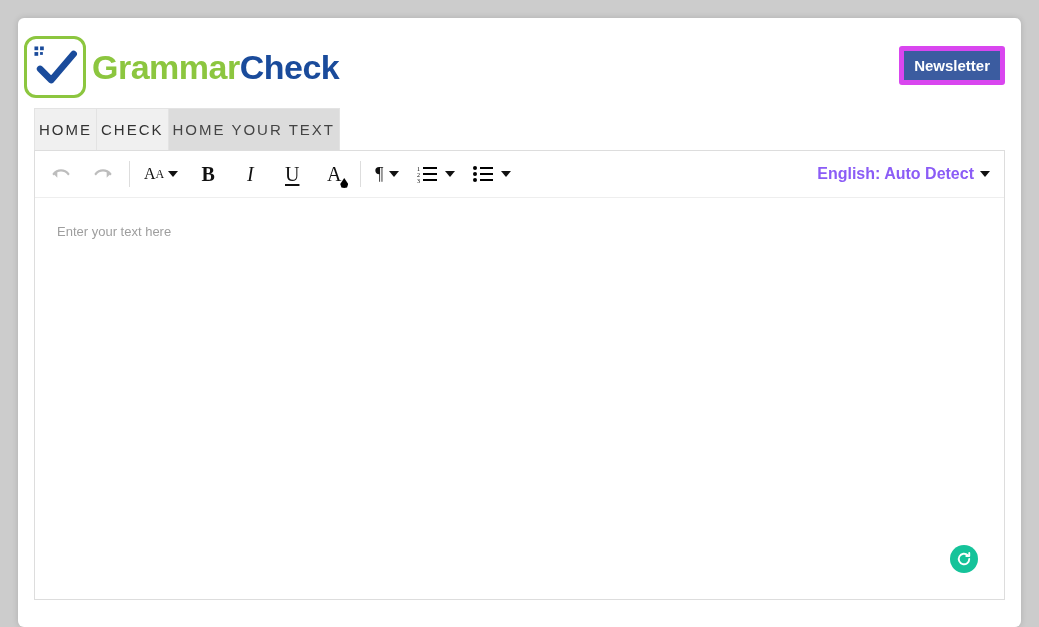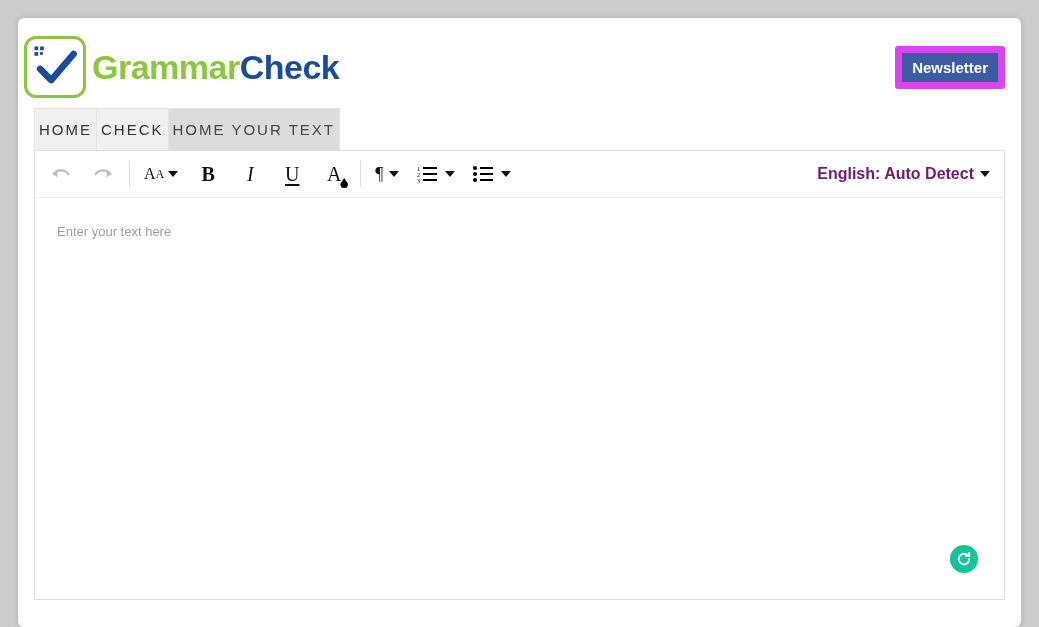--- a/index.html
+++ b/index.html
@@ -36,21 +36,21 @@
     position: relative;
     margin-right: 6px;
   }
   .logo-badge svg { position:absolute; inset:0; }
   .logo-text { font-size: 34px; font-weight: 700; letter-spacing: -0.5px; }
   .logo-text .g1 { color: #8cc63f; }
   .logo-text .g2 { color: #1a4b9b; }
   .newsletter-btn {
     background: #3b5ca0;
     color: #fff;
-    border: 7px solid #d946ef;
+    border: 5px solid #d946ef;
     border-radius: 3px;
     padding: 6px 10px;
     font-size: 15px;
     font-weight: 700;
     cursor: pointer;
     margin-top: 10px;
   }
   .nav {
     display: flex;
     margin: 10px 16px 0 16px;
@@ -115,21 +115,21 @@
   .font-size-lbl .small-a { font-size:12px; }
   .bold-lbl { font-weight:700; font-size:20px; }
   .italic-lbl { font-style: italic; font-size:20px; font-weight:400; }
   .underline-lbl { text-decoration: underline; font-size:20px; text-underline-offset:3px; }
   .colortext-lbl { position:relative; font-size:20px; }
   .colortext-drop { position:absolute; right:-2px; bottom:-1px; width:8px; height:10px; background:#000; clip-path: polygon(50% 0, 100% 60%, 85% 95%, 50% 100%, 15% 95%, 0 60%); }
   .lang-picker {
     margin-left: auto;
     font-size: 16px;
     font-weight: 700;
-    color: #701a75;
+    color: #8b5cf6;
     cursor: pointer;
     display:flex; align-items:center;
   }
   .editor-body {
     padding: 24px 22px;
     height: calc(100% - 50px);
   }
   .placeholder {
     color: #9e9e9e;
     font-size: 13px;

